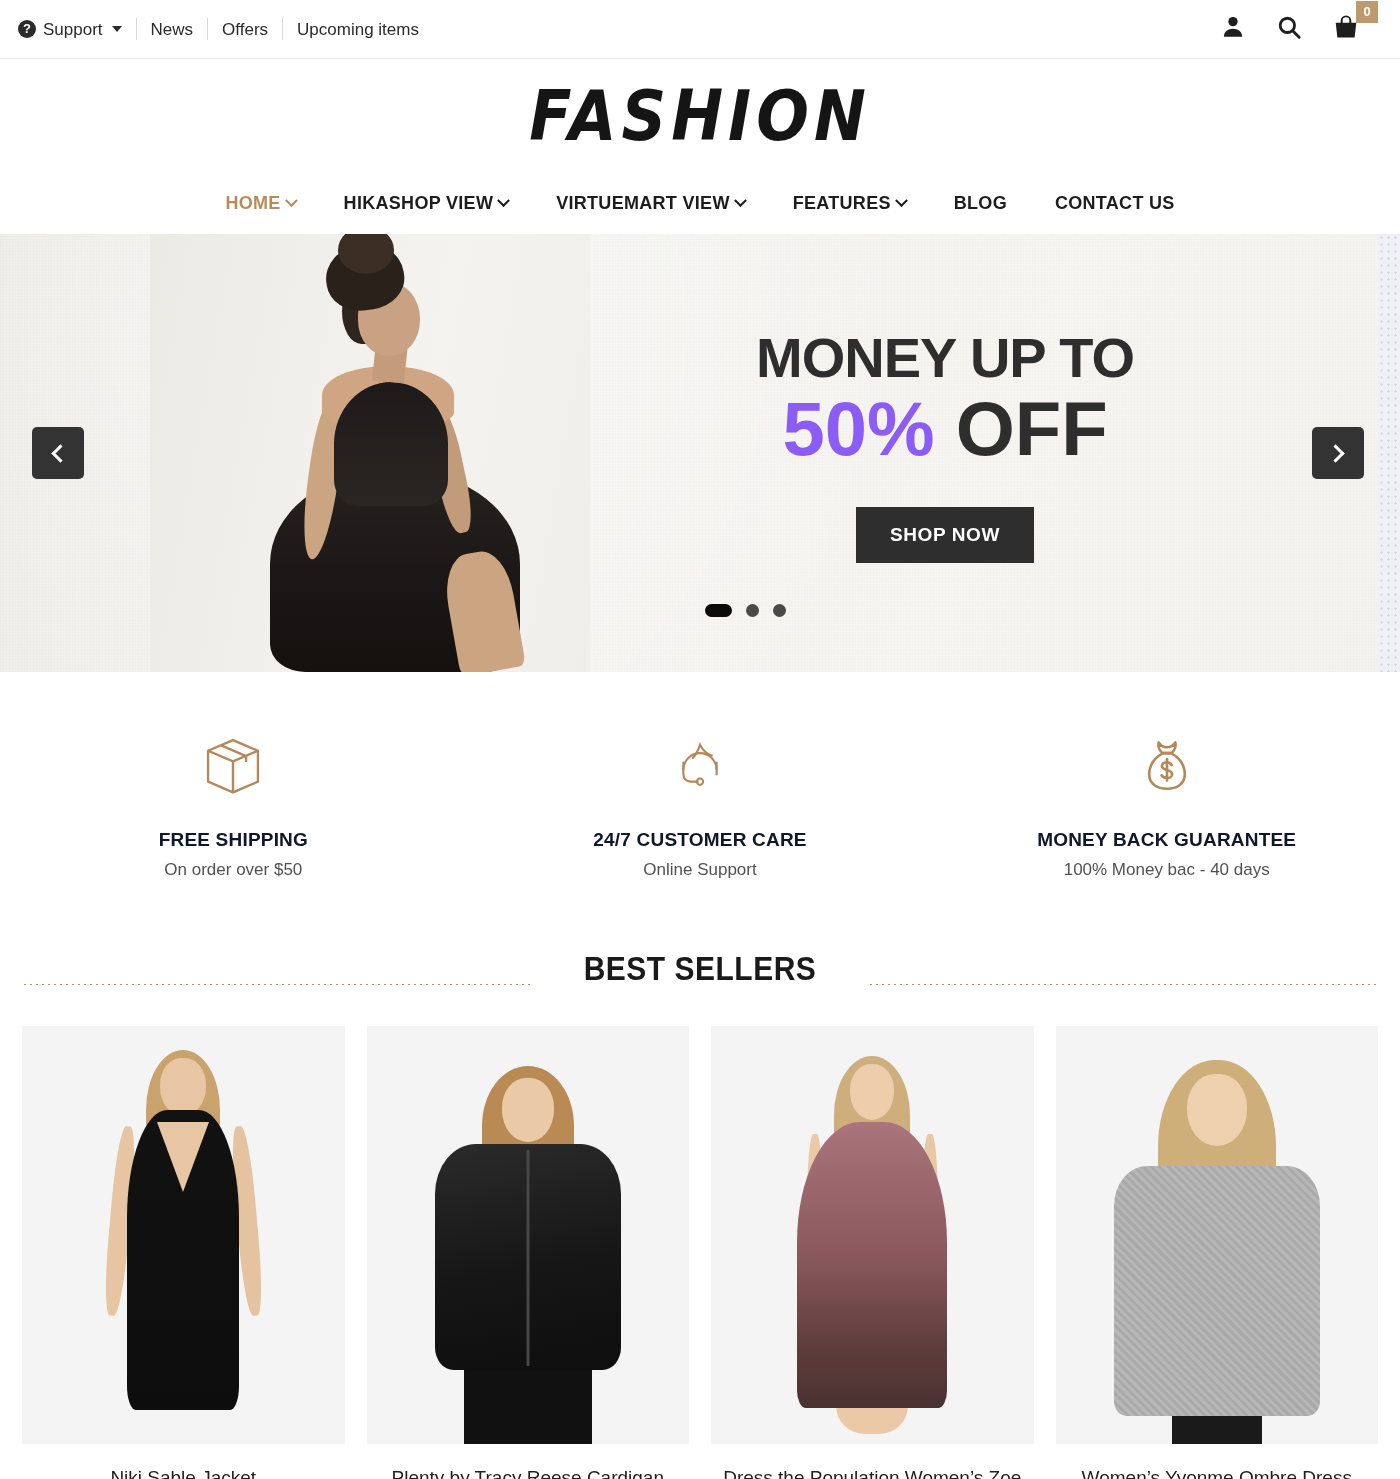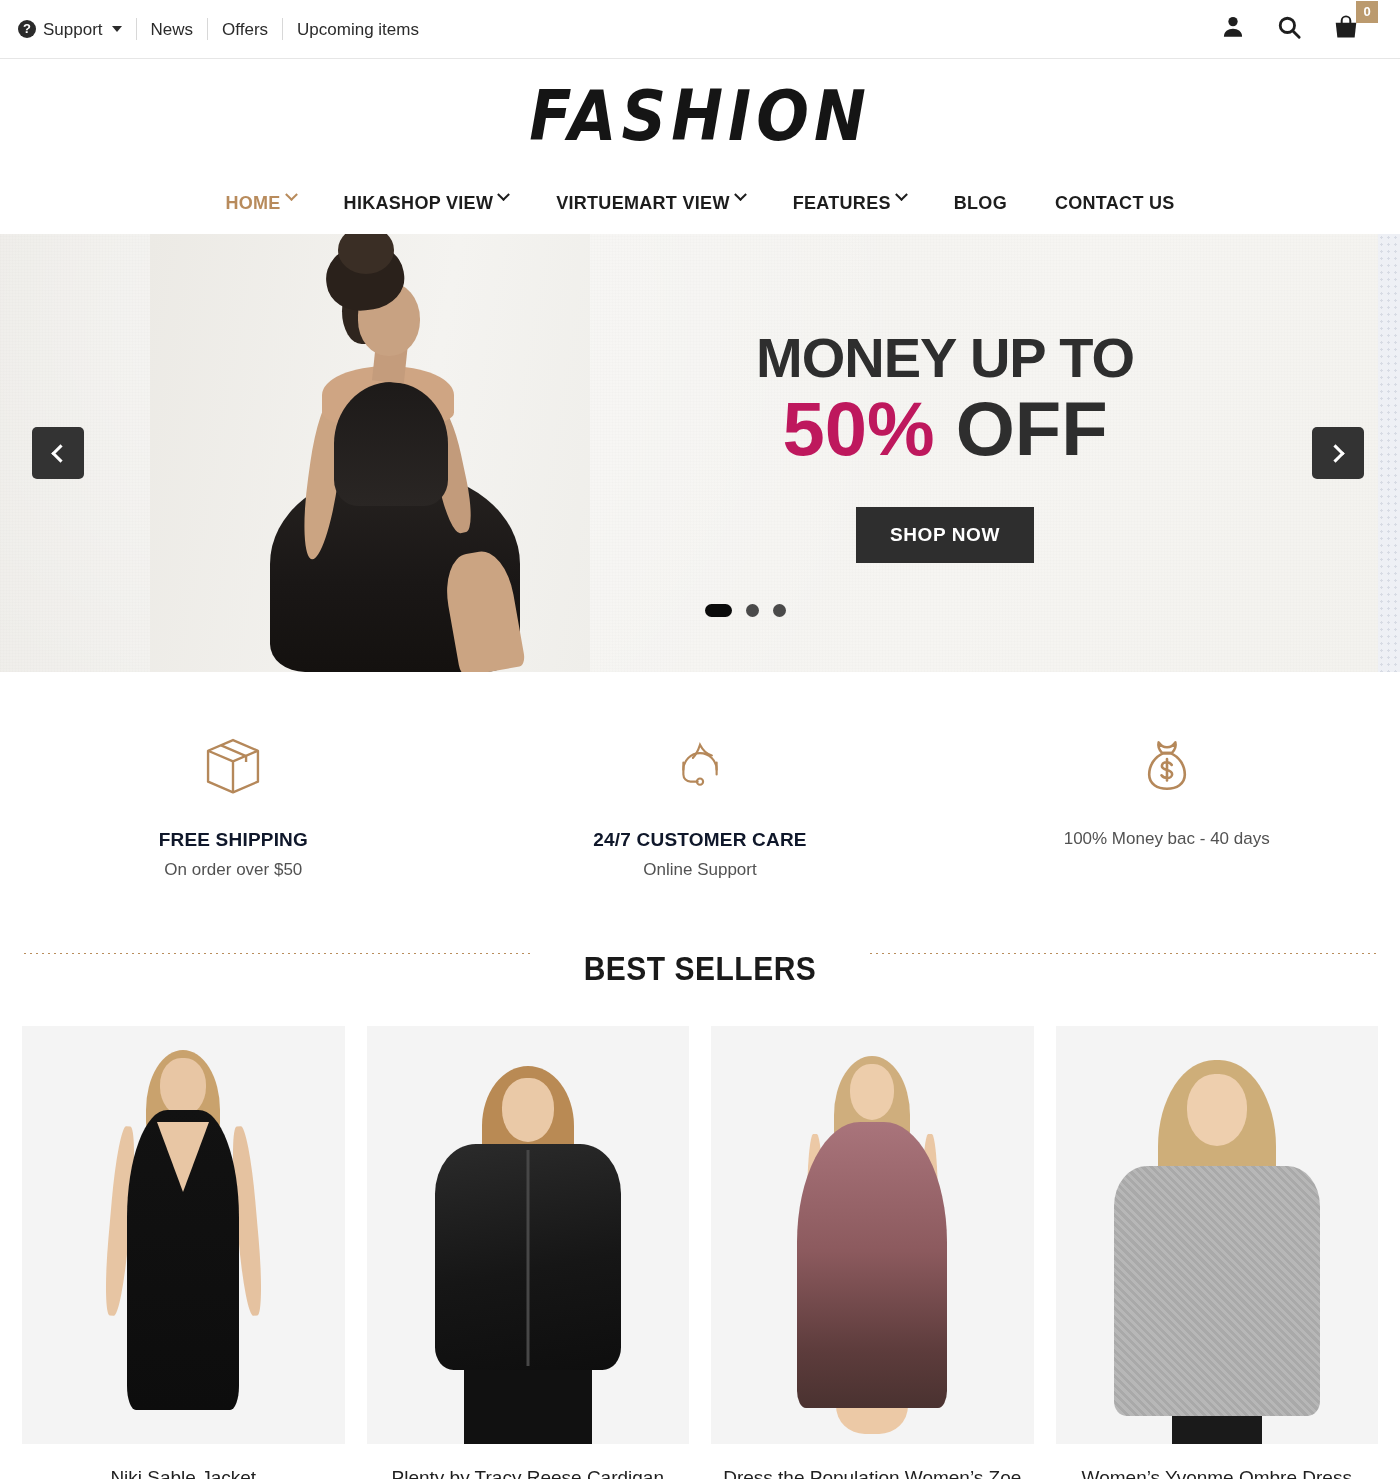--- a/index.html
+++ b/index.html
@@ -103,21 +103,21 @@
   
   .mainnav {
     display: flex;
     align-items: center;
     justify-content: center;
     height: 62px;
     gap: 0;
   }
   .nav-item {
     display: flex;
-    align-items: flex-start;
+    align-items: center;
     gap: 6px;
     padding: 0 24px;
     font-size: 18px;
     font-weight: 700;
     letter-spacing: .3px;
     color: #1d1d1d;
     cursor: pointer;
     white-space: nowrap;
   }
   .nav-item.active { color: #b88b5c; }
@@ -252,21 +252,21 @@
     line-height: 1;
     white-space: nowrap;
   }
   .sale-line2 {
     font-size: 76px;
     font-weight: 800;
     line-height: 1.12;
     white-space: nowrap;
     color: #2e2e2e;
   }
-  .pct { color: #be185d; }
+  .pct { color: #8b5cf6; }
   .shopnow {
     display: inline-block;
     margin-top: 36px;
     background: #2e2e2e;
     color: #ffffff;
     font-size: 19px;
     font-weight: 700;
     letter-spacing: .6px;
     padding: 17px 34px;
     border: none;
@@ -337,21 +337,21 @@
     margin-bottom: 9px;
   }
   .svc-sub {
     font-size: 17px;
     color: #525252;
   }
 
   
   .section-head {
     display: flex;
-    align-items: flex-start;
+    align-items: flex-end;
     gap: 52px;
     padding: 0 22px;
     margin-bottom: 40px;
   }
   .dline {
     flex: 1;
     height: 3px;
     background-image: radial-gradient(#b98d5c 1.2px, transparent 1.4px);
     background-size: 6px 3px;
     background-repeat: repeat-x;
@@ -581,20 +581,21 @@
   </div>
 
   <div class="svc">
     <div class="svc-icon">
       <svg width="76" height="76" viewBox="0 0 64 64" fill="none" stroke="#b5885a" stroke-width="2.2" stroke-linejoin="round" stroke-linecap="round">
         <path d="M25 13c2 3 5 4 7 4s5-1 7-4c1 4-1 7-3 9h-8c-2-2-4-5-3-9z"></path>
         <path d="M29 22c-7 3-12 10-12 18 0 8 7 12 15 12s15-4 15-12c0-8-5-15-12-18z"></path>
         <path d="M36 32c-1-1.6-2.6-2.3-4.3-2.3-2.3 0-4 1.3-4 3.2 0 4.3 8.6 2.3 8.6 6.8 0 2-1.9 3.3-4.3 3.3-1.9 0-3.6-.8-4.6-2.3M32 27v18"></path>
       </svg>
     </div>
+    <div class="svc-title">MONEY BACK GUARANTEE</div>
     <div class="svc-sub">100% Money bac - 40 days</div>
   </div>
 </section>
 
 <section>
   <div class="section-head">
     <div class="dline"></div>
     <div class="section-title">BEST SELLERS</div>
     <div class="dline"></div>
   </div>

